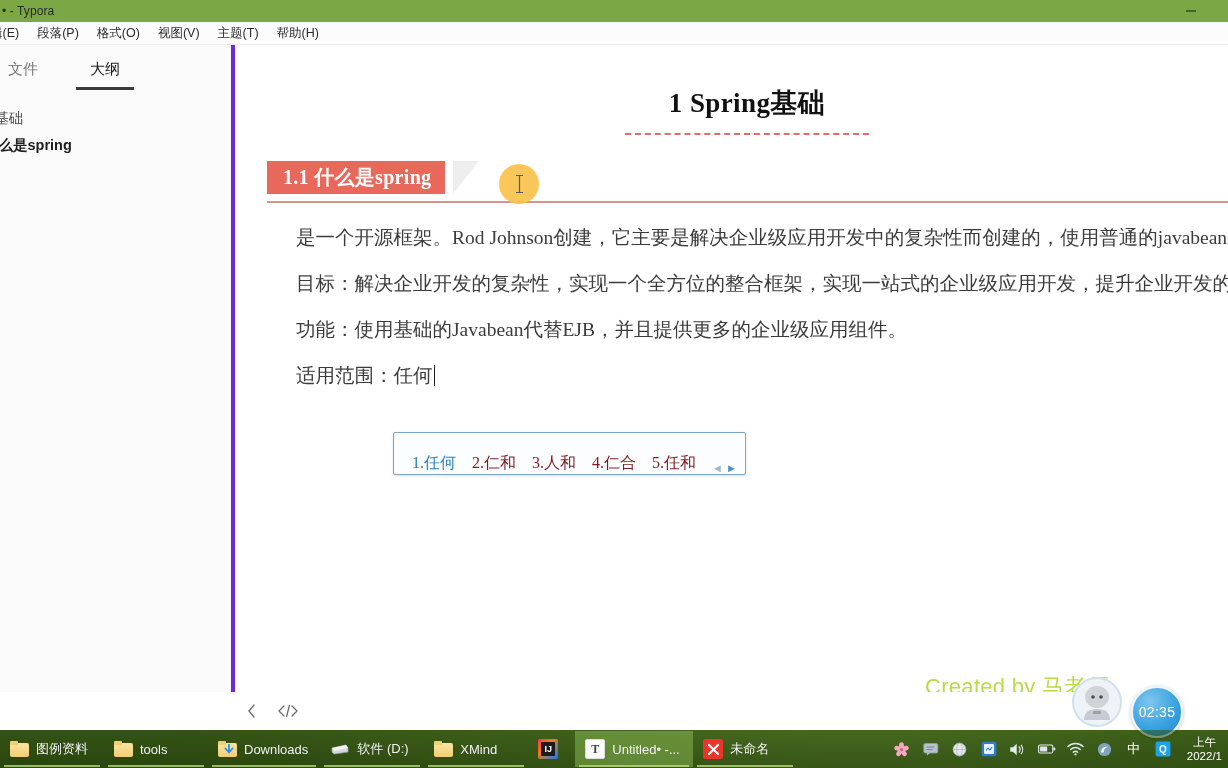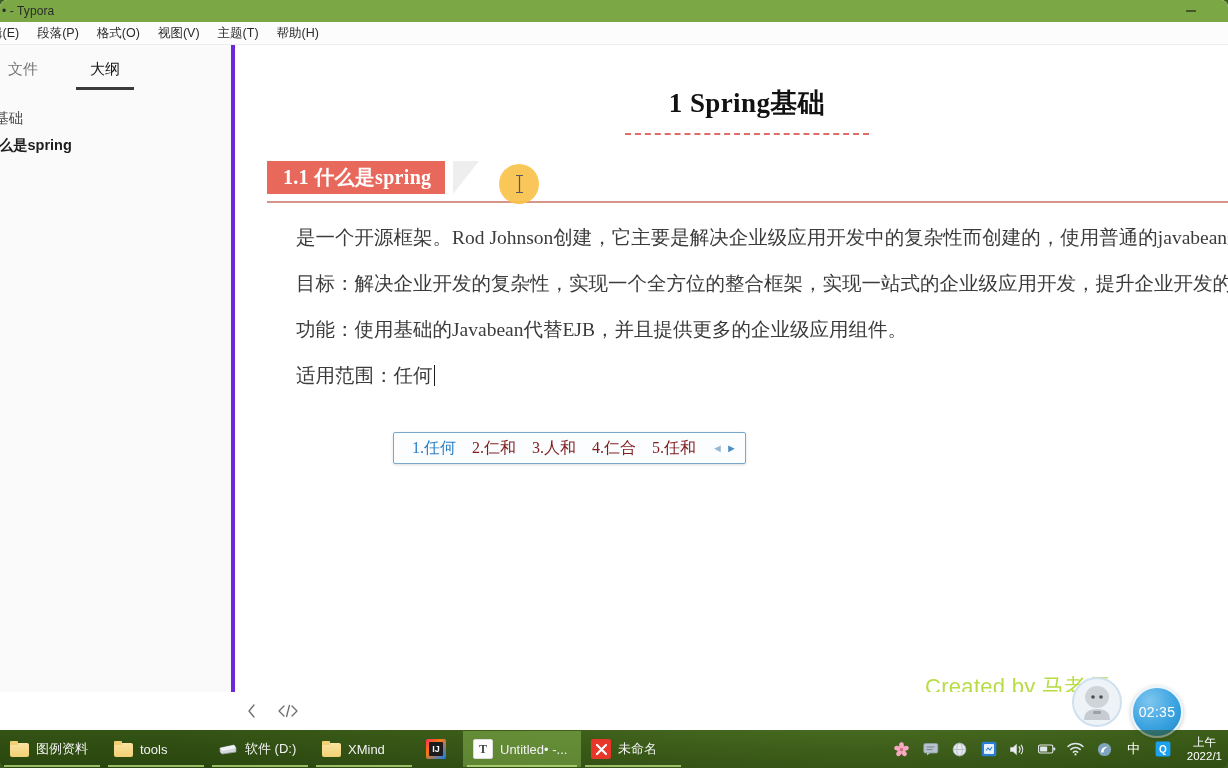--- a/index.html
+++ b/index.html
@@ -2,21 +2,21 @@
 <html><head>
 <meta charset="utf-8">
 <style>
   * { box-sizing: border-box; margin: 0; padding: 0; }
   html, body {
     width: 1228px; height: 768px;
     overflow: hidden;
     font-family: "Liberation Sans", sans-serif;
     background: #3a5a20;
   }
-  #screen { position: relative; width: 1228px; height: 768px; overflow: hidden; border-radius: 7px; }
+  #screen { position: relative; width: 1228px; height: 768px; overflow: hidden; }
 
   
   .desktop {
     position: absolute; inset: 0;
     background:
       radial-gradient(ellipse 700px 400px at 70% 85%, #6f9c3a 0%, #567c28 45%, #3d5e1a 100%),
       linear-gradient(160deg, #5d8a2d 0%, #49701f 60%, #31500f 100%);
   }
 
   
@@ -180,25 +180,25 @@
     width: 1.5px; height: 21px;
     background: #1c1c1c;
     vertical-align: -4px;
     margin-left: 1px;
   }
 
   
   .ime {
     position: absolute;
     left: 393px; top: 432px;
-    height: 32px;
+    height: 43px;
     background: #fbfdff;
     border: 1px solid #7aa7cc;
     border-radius: 2px;
-    display: flex; align-items: center;
+    display: flex; align-items: flex-end;
     padding: 0 6px 0 10px;
     box-shadow: 0 1px 3px rgba(0,0,0,0.14);
     z-index: 20;
   }
   .ime-cand {
     font-family: "Liberation Serif", serif;
     font-size: 16px; color: #7f1d1d;
     padding: 0 8px; white-space: nowrap;
   }
   .ime-cand.sel { color: #2a7fc4; }
@@ -421,20 +421,29 @@
       <div class="task-btn">
         <span class="folder"></span>
         <span>图例资料</span>
       </div>
 
       <div class="task-btn">
         <span class="folder"></span>
         <span>tools</span>
       </div>
 
+      <div class="task-btn">
+        <span style="position:relative;width:19px;height:16px;flex:0 0 19px;">
+          <span class="folder"></span>
+          <svg width="10" height="12" viewBox="0 0 10 12" style="position:absolute;left:6px;top:3px;">
+            <path d="M5 0 V7 M1.5 4.5 L5 8.5 L8.5 4.5" stroke="#2196f3" stroke-width="1.8" fill="none" stroke-linecap="round" stroke-linejoin="round"></path>
+          </svg>
+        </span>
+        <span>Downloads</span>
+      </div>
 
       <div class="task-btn">
         <svg width="20" height="14" viewBox="0 0 20 14">
           <path d="M2 6 L16 3 L18 6 L18 10 L4 12 L2 10 Z" fill="#d6d9dc" stroke="#9aa0a6" stroke-width="0.8"></path>
           <path d="M2 6 L16 3 L18 6 L4 9 Z" fill="#f1f3f4"></path>
         </svg>
         <span>软件 (D:)</span>
       </div>
 
       <div class="task-btn">

